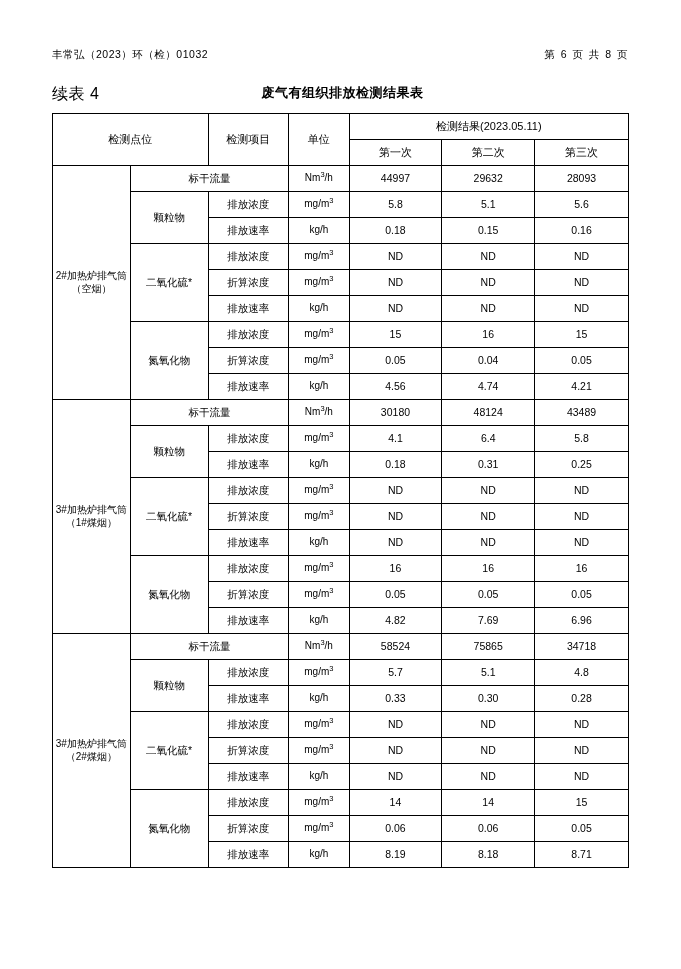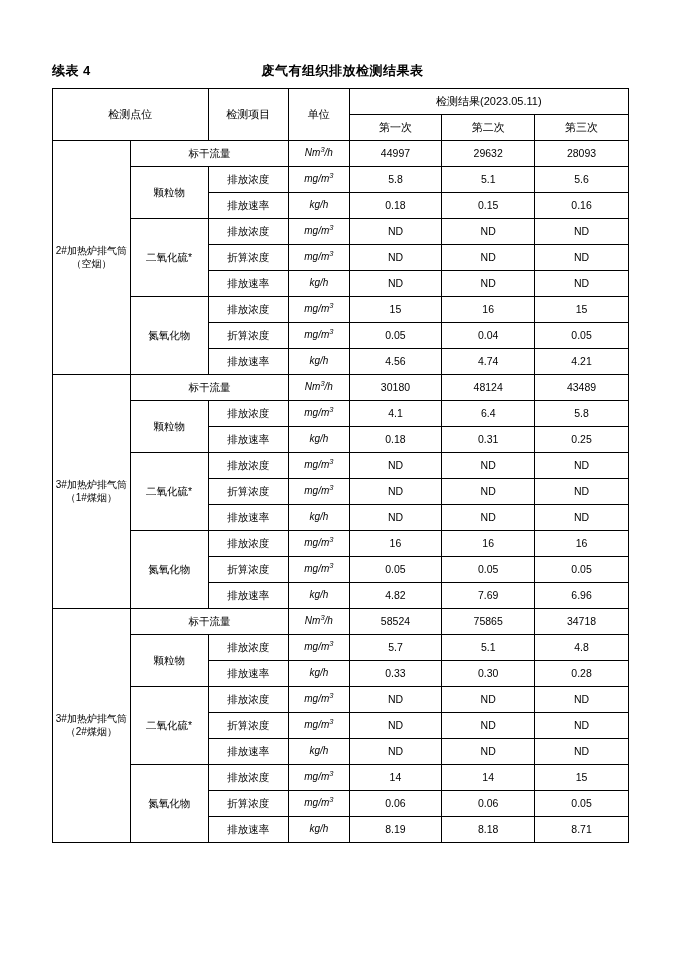--- a/index.html
+++ b/index.html
@@ -39,22 +39,22 @@
     letter-spacing: 1.5px;
   }
   .title-row {
     display: flex;
     align-items: baseline;
     margin-top: 22px;
     margin-bottom: 8px;
     position: relative;
   }
   .cont-label {
-    font-size: 13px;
-    font-weight: bold;
+    font-size: 16px;
+    font-weight: normal;
     letter-spacing: 0.5px;
   }
   .doc-title {
     position: absolute;
     left: 4px;
     right: 0;
     text-align: center;
     font-size: 13px;
     font-weight: bold;
     letter-spacing: 0.5px;
@@ -72,21 +72,20 @@
     padding: 0;
     height: 25px;
     font-weight: normal;
     line-height: 1.25;
   }
   .hdr {
     font-size: 11px;
   }
   .unit {
     font-size: 10px;
-    font-style: italic;
   }
   .pt-cell {
     font-size: 10px;
     line-height: 1.5;
   }
   .itm-cell {
     font-size: 10.5px;
   }
   sup {
     font-size: 7.5px;
@@ -99,20 +98,24 @@
   .col4 { width: 10.5%; }
   .col5 { width: 16.1%; }
   .col6 { width: 16.1%; }
   .col7 { width: 16.3%; }
 </style>
 </head>
 <body>
 
 <div class="page">
 
+  <div class="header-row">
+    <div class="header-left">丰常弘（2023）环（检）01032</div>
+    <div class="header-right">第 6 页  共 8 页</div>
+  </div>
 
   <div class="title-row">
     <div class="cont-label">续表 4</div>
     <div class="doc-title">废气有组织排放检测结果表</div>
   </div>
 
   <table class="main">
     <colgroup>
       <col class="col1">
         <col class="col2">

